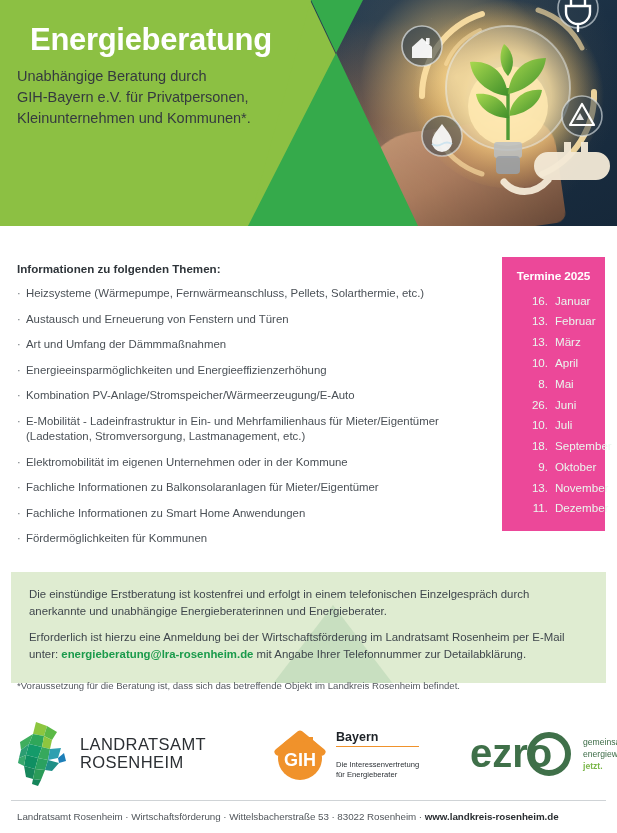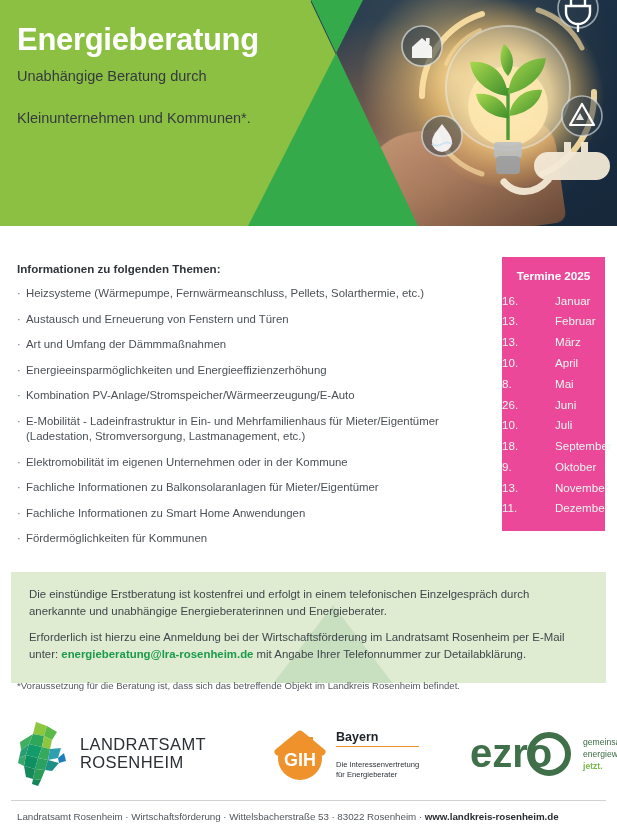--- a/index.html
+++ b/index.html
@@ -77,21 +77,21 @@
     top: 24px;
     width: 300px;
     z-index: 5;
   }
   .hero-title {
     font-size: 31px;
     font-weight: 700;
     color: #ffffff;
     letter-spacing: -0.3px;
     line-height: 1.05;
-    margin: 0 0 9px 0;
+    margin: 0 0 9px 13px;
   }
   .hero-sub {
     font-size: 14.5px;
     line-height: 1.45;
     color: #353a3f;
     margin: 0;
   }
   .topics {
     position: absolute;
     left: 17px;
@@ -138,20 +138,21 @@
   }
   .date-row {
     display: flex;
     font-size: 11.6px;
     color: #eaf6ee;
     line-height: 1.0;
     padding: 4.6px 0;
   }
   .date-row .d {
     flex: 0 0 46px;
+    text-align: right;
     padding-right: 7px;
   }
   .date-row .m {
     flex: 1 1 auto;
     text-align: left;
   }
 
   
   .infobox {
     position: absolute;
@@ -347,21 +348,21 @@
     <polygon points="248,226 417,226 310,0 0,0 0,226" fill="#8CC043"></polygon>
     <polygon points="248,226 417,226 362,110" fill="#35AA4B"></polygon>
     <polygon points="0,0 311,0 248,226 0,226" fill="#8CC043"></polygon>
     <polygon points="248,226 418,226 311,0 363,0" fill="#35AA4B"></polygon>
   </svg>
 
   <div class="hero-text">
     <h1 class="hero-title">Energieberatung</h1>
     <p class="hero-sub">
       <span>Unabhängige Beratung durch</span><br>
-      <br>
+      <span>GIH-Bayern e.V. für Privatpersonen,</span><br>
       <span>Kleinunternehmen und Kommunen*.</span>
     </p>
   </div>
 </div>
 
 <div class="topics">
   <div class="topics-head">Informationen zu folgenden Themen:</div>
   <div id="topics-list">
       <div class="topic">
         <span class="dot">·</span>

